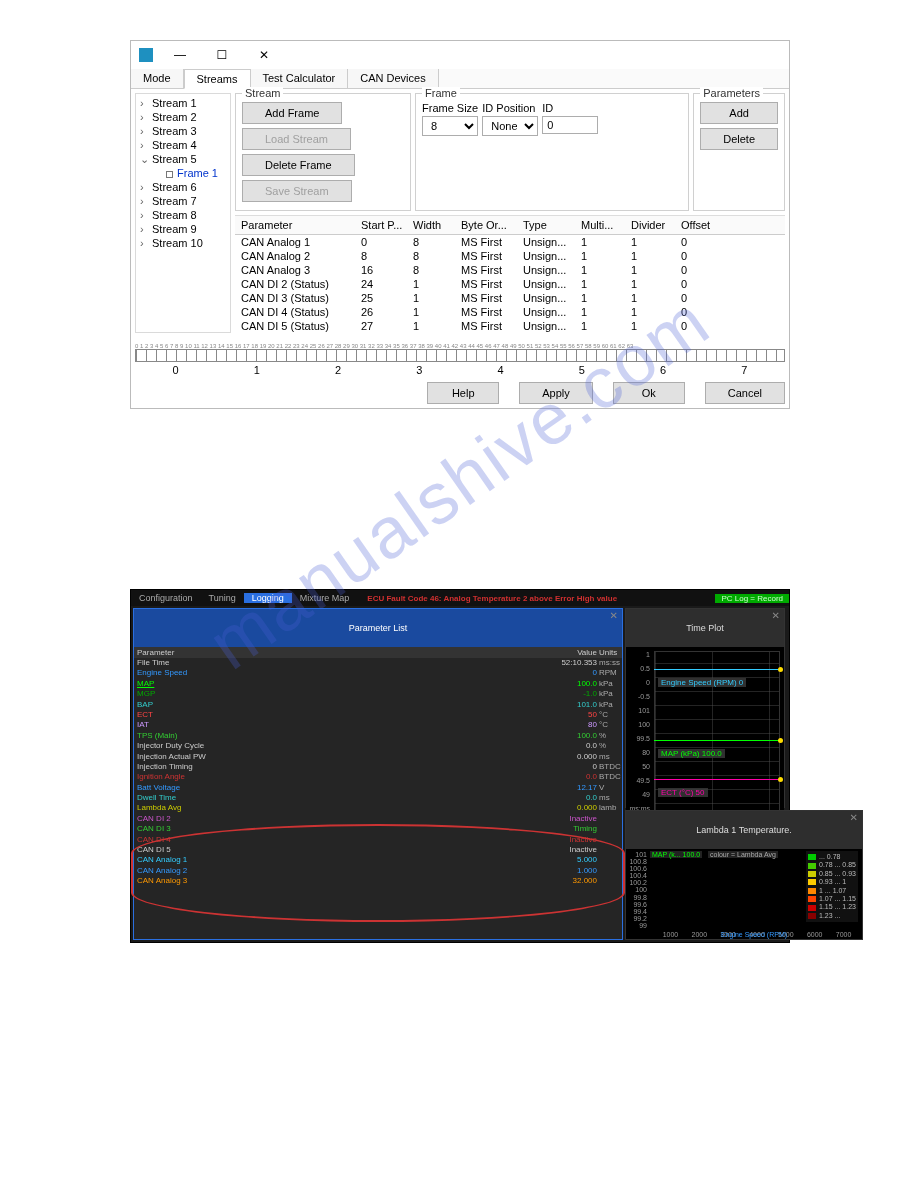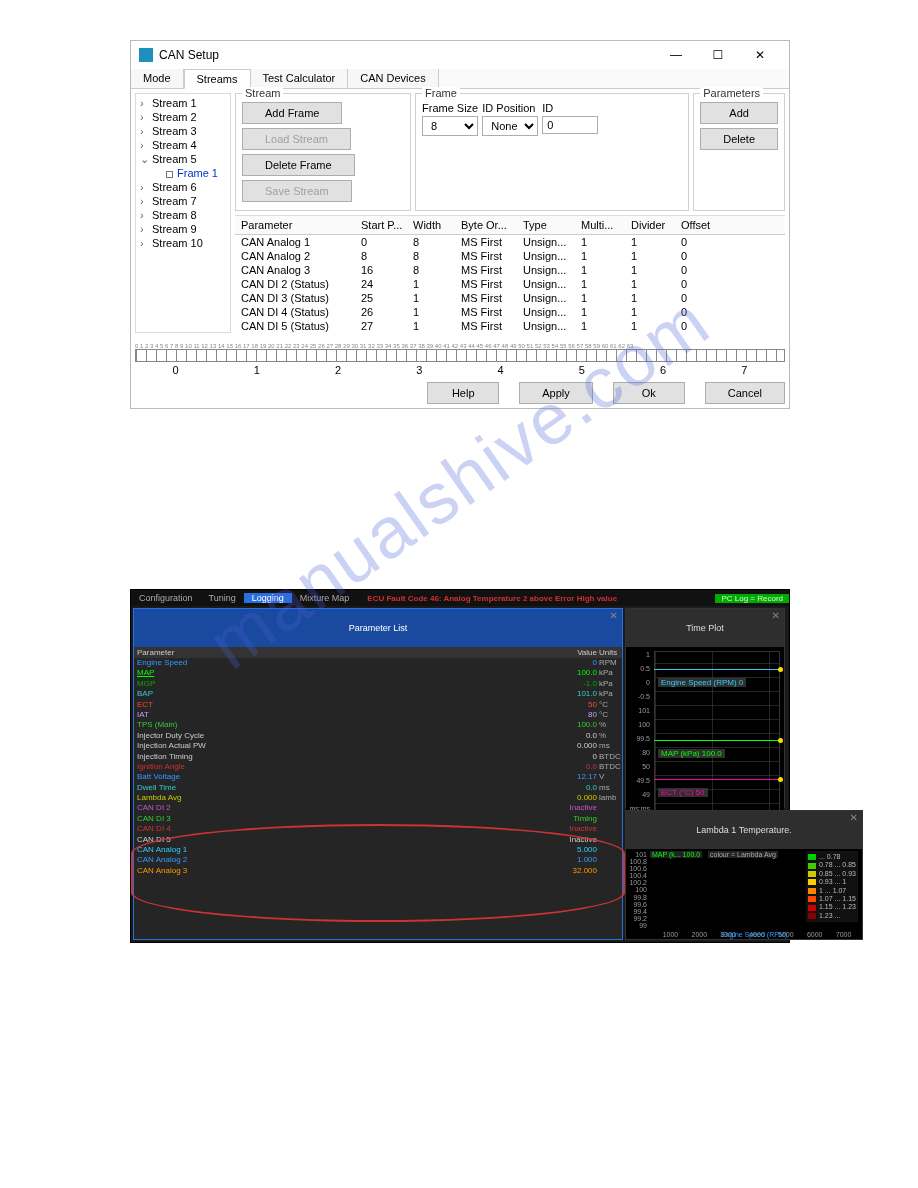--- a/index.html
+++ b/index.html
@@ -104,21 +104,20 @@
 </style>
 </head>
 <body>
 <div class="page">
 
 <div class="watermark">manualshive.com</div>
 
 <div class="window">
   <div class="titlebar">
     <span class="appicon"></span>
-    <span class="title">CAN Setup</span>
     <div class="winbtns">
       <div class="winbtn">—</div>
       <div class="winbtn">☐</div>
       <div class="winbtn">✕</div>
     </div>
   </div>
 
   <div class="tabs" id="dlg-tabs">
         <div class="tab">Mode</div>
         <div class="tab active">Streams</div>
@@ -338,20 +337,25 @@
 
     <div class="panel paramlist">
       <div class="ptitle"><span>Parameter List</span><span class="px">✕</span></div>
       <div class="head2">
         <span class="c1">Parameter</span>
         <span class="c2">Value</span>
         <span class="c3">Units</span>
       </div>
       <div id="plist-rows">
               <div class="prow">
+                <span class="c1" style="color: rgb(204, 204, 204);">File Time</span>
+                <span class="c2" style="color: rgb(204, 204, 204);">52:10.353</span>
+                <span class="c3">ms:ss</span>
+              </div>
+              <div class="prow">
                 <span class="c1" style="color: rgb(204, 204, 204);"></span>
                 <span class="c2" style="color: rgb(204, 204, 204);"></span>
                 <span class="c3"></span>
               </div>
               <div class="prow">
                 <span class="c1" style="color: rgb(51, 153, 255);">Engine Speed</span>
                 <span class="c2" style="color: rgb(51, 153, 255);">0</span>
                 <span class="c3">RPM</span>
               </div>
               <div class="prow">

